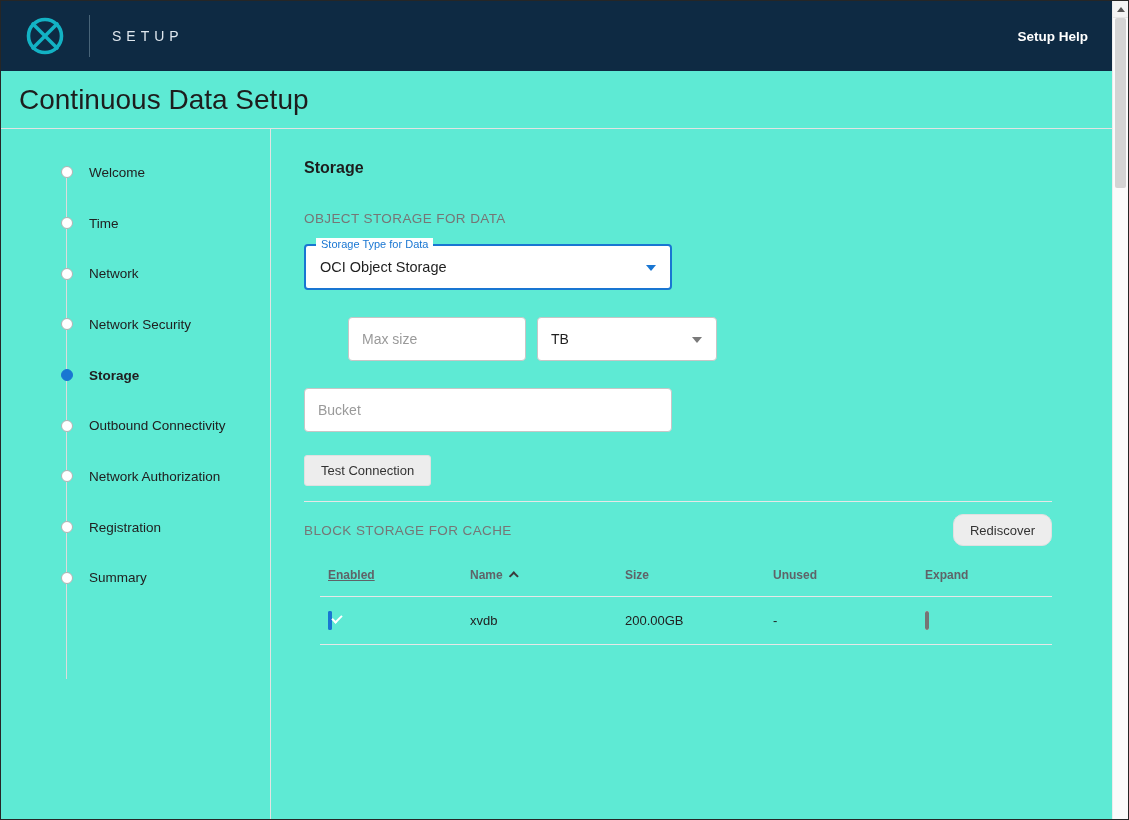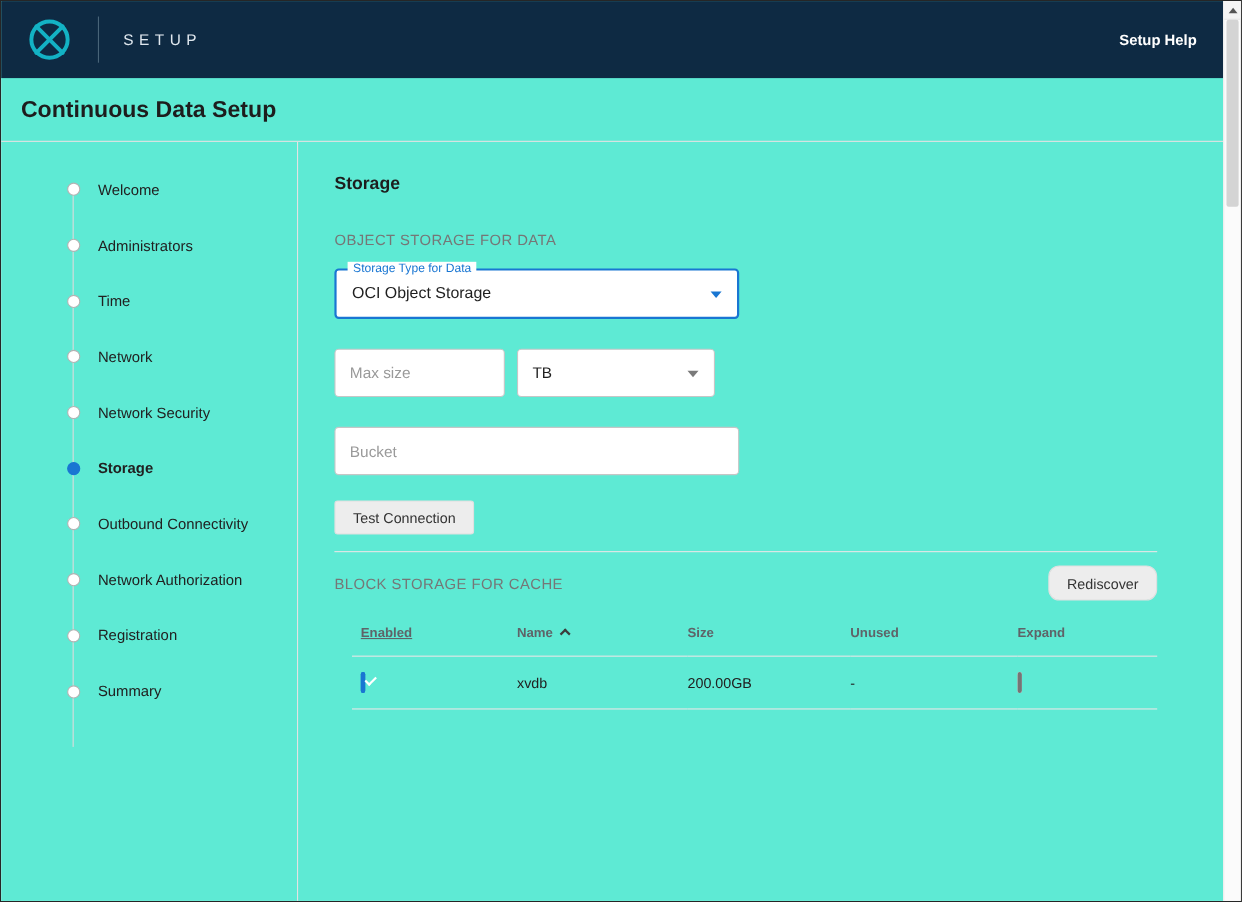--- a/index.html
+++ b/index.html
@@ -37,21 +37,21 @@
     height:70px; flex:none; background:#0e2a43;
     display:flex; align-items:center; padding-left:14px;
   }
   .logo { width:60px; height:48px; display:flex; align-items:center; justify-content:center; }
   .topbar-divider { width:1px; height:42px; background:rgba(180,210,220,0.35); margin:0 22px 0 14px; }
   .app-name { color:#dfe7ee; font-size:14px; letter-spacing:5px; font-weight:500; }
   .help-link { margin-left:auto; margin-right:24px; color:#ffffff; font-size:13.5px; font-weight:700; cursor:pointer; }
 
   
   .page-header { height:58px; flex:none; border-bottom:1px solid #e3e3e3; display:flex; align-items:center; padding-left:18px; }
-  .page-title { font-size:21px; font-weight:700; color:#1d1d1d; }
+  .page-title { font-size:28px; font-weight:400; color:#1d1d1d; }
 
   
   .body { flex:1; display:flex; min-height:0; }
 
   
   .sidebar { width:270px; flex:none; border-right:1px solid #e3e3e3; position:relative; padding-top:18px; }
   .step-line { position:absolute; left:65px; top:43px; width:1px; height:507px; background:#dcdcdc; }
   .step { height:50.7px; display:flex; align-items:center; padding-left:60px; position:relative; cursor:pointer; }
   .dot {
     width:12px; height:12px; border-radius:50%; background:#fff;
@@ -81,21 +81,21 @@
   }
   .caret-blue { border-top:6px solid #1976d2; }
   .caret-gray { border-top:6px solid #7a7a7a; }
 
   .field-row { display:flex; gap:11px; margin-top:27px; }
   .text-input {
     height:44px; border:1px solid #c6c6c6; border-radius:4px; padding:0 13px;
     font-size:14px; color:#212121; font-family:"Liberation Sans", sans-serif; background:#fff;
   }
   .text-input::placeholder { color:#9a9a9a; }
-  .input-maxsize { width:155px; }
+  .input-maxsize { width:178px;margin-left:44px; }
   .input-bucket { display:block; margin-top:27px; width:368px; }
   .unit-select {
     width:180px; height:44px; border:1px solid #c6c6c6; border-radius:4px;
     position:relative; display:flex; align-items:center; padding:0 13px; cursor:pointer; background:#fff;
   }
   .unit-value { font-size:14px; color:#1f1f1f; }
 
   .btn {
     display:inline-block; margin-top:23px; height:31px; padding:0 16px;
     background:#ededed; border:1px solid #e0e0e0; border-radius:3px;
@@ -164,24 +164,20 @@
     </div>
 
     <div class="body">
 
       <nav class="sidebar">
         <div class="step-line"></div>
 
         <div class="step">
           <span class="dot"></span>
           <span class="step-label">Welcome</span>
-        </div>
-        <div class="step">
-          <span class="dot"></span>
-          <span class="step-label">Administrators</span>
         </div>
         <div class="step">
           <span class="dot"></span>
           <span class="step-label">Time</span>
         </div>
         <div class="step">
           <span class="dot"></span>
           <span class="step-label">Network</span>
         </div>
         <div class="step">

